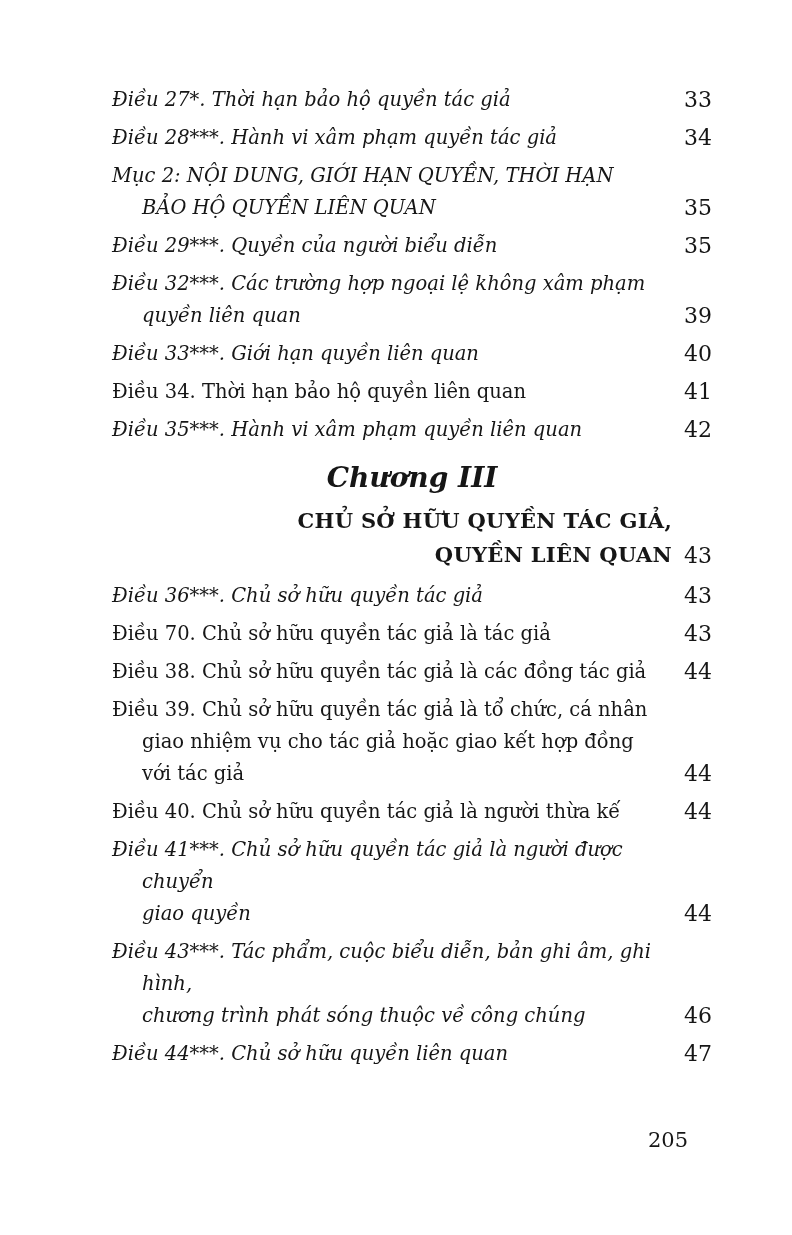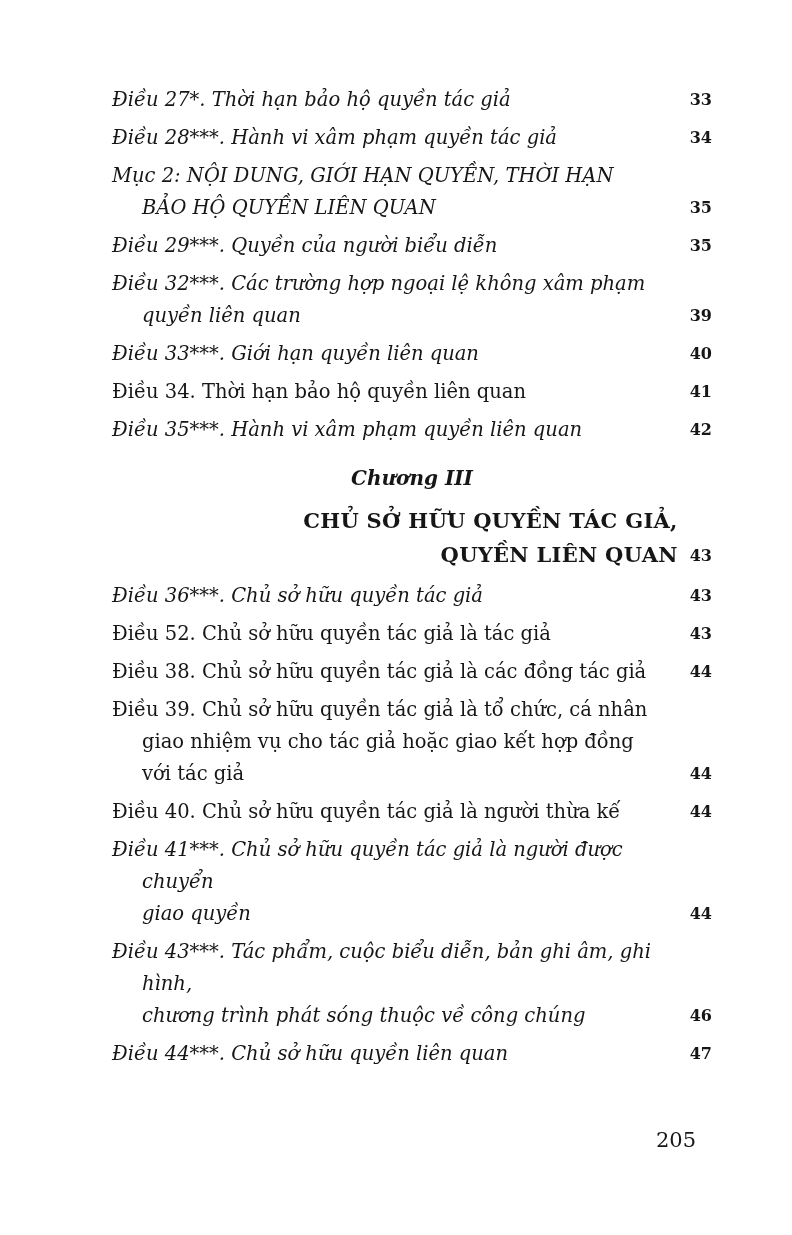--- a/index.html
+++ b/index.html
@@ -25,56 +25,56 @@
   .row .text {
     flex:1 1 auto;
     font-size:19.5px;
     line-height:32px;
     white-space:pre-line;       
     padding-left:30px;          
     text-indent:-30px;
   }
   .row .pageno {
     flex:0 0 auto;
-    font-size:16px;
+    font-size:22px;
     line-height:32px;
     margin-left:12px;
     font-style:normal;
-    font-weight:bold;
+    font-weight:normal;
   }
   .row.italic .text { font-style:italic; }
   .row.regular .text { font-style:normal; }
   .row.bold-italic .text { font-style:italic; font-weight:bold; }
   .row.bold .text { font-weight:bold; }
 
   .row.chapter-label {
     justify-content:center;
     margin-top:16px;
     margin-bottom:10px;
   }
   .row.chapter-label .text {
     flex:0 1 auto;
     text-align:center;
     padding-left:0; text-indent:0;
-    font-size:20px;
+    font-size:28px;
   }
 
   .row.chapter-title { margin-bottom:8px; }
   .row.chapter-title .text {
     text-align:right;
     padding-left:0; text-indent:0;
     font-size:21px;
     letter-spacing:0.3px;
     line-height:34px;
   }
 
   .folio {
     position:absolute;
     top:1128px;
-    right:96px;
+    right:104px;
     font-size:21px;
     font-family:"DejaVu Serif", serif;
     color:#161616;
   }
 </style>
 </head>
 <body>
 
 <div class="page">
   <main class="toc">
@@ -118,21 +118,21 @@
       <div class="row chapter-title bold">
         <span class="text">CHỦ SỞ HỮU QUYỀN TÁC GIẢ,
 QUYỀN LIÊN QUAN</span>
         <span class="pageno">43</span>
       </div>
       <div class="row entry italic">
         <span class="text">Điều 36***. Chủ sở hữu quyền tác giả</span>
         <span class="pageno">43</span>
       </div>
       <div class="row entry regular">
-        <span class="text">Điều 52. Chủ sở hữu quyền tác giả là tác giả</span>
+        <span class="text">Điều 70. Chủ sở hữu quyền tác giả là tác giả</span>
         <span class="pageno">43</span>
       </div>
       <div class="row entry regular">
         <span class="text">Điều 38. Chủ sở hữu quyền tác giả là các đồng tác giả</span>
         <span class="pageno">44</span>
       </div>
       <div class="row entry regular">
         <span class="text">Điều 39. Chủ sở hữu quyền tác giả là tổ chức, cá nhân
 giao nhiệm vụ cho tác giả hoặc giao kết hợp đồng
 với tác giả</span>

